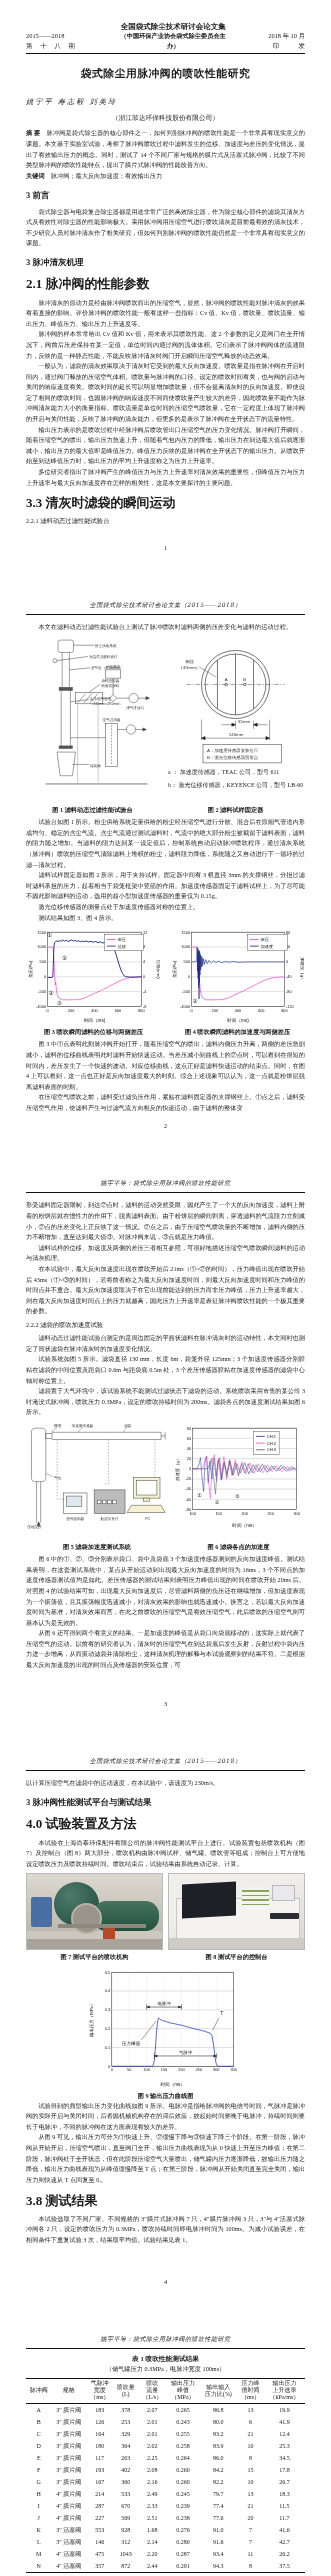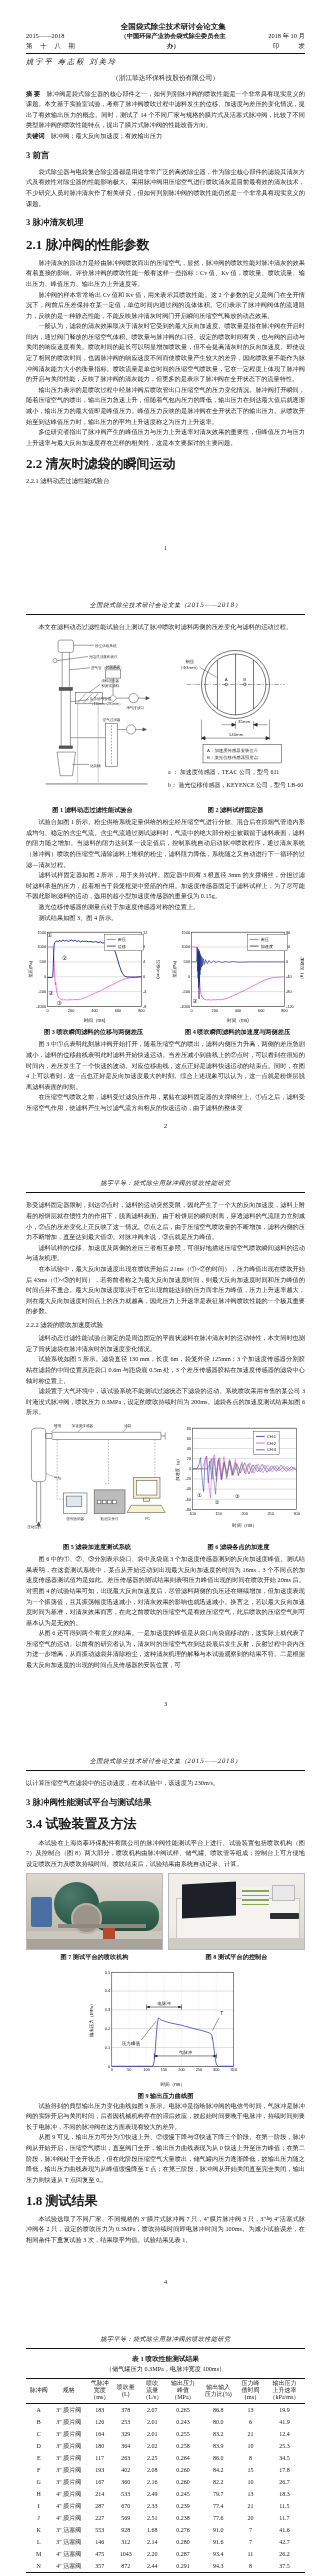--- a/index.html
+++ b/index.html
@@ -60,34 +60,35 @@
     <div class="mh-center">
       <div class="l1">全国袋式除尘技术研讨会论文集</div>
       <div class="l2">（中国环保产业协会袋式除尘委员会主办）</div>
     </div>
     <div class="mh-right">
       <div>2018 年 10 月</div>
       <div class="spread">印  发</div>
     </div>
   </div>
   <hr class="rule">
+  <div class="title">袋式除尘用脉冲阀的喷吹性能研究</div>
   <div class="authors">姚宇平  寿志毅  刘美玲</div>
   <div class="affil">（浙江菲达环保科技股份有限公司）</div>
   <p class="para cont"><span class="lead-label">摘  要</span>　<span>脉冲阀是袋式除尘器的核心部件之一，如何判别脉冲阀的喷吹性能是一个非常具有现实意义的课题。本文基于实验室试验，考察了脉冲阀喷吹过程中滤料发生的位移、加速度与差压的变化情况，提出了有效输出压力的概念。同时，测试了 14 个不同厂家与规格的膜片式及活塞式脉冲阀，比较了不同类型脉冲阀的喷吹性能特点，提出了膜片式脉冲阀的性能改善方向。</span></p>
   <p class="para cont"><span class="lead-label">关键词</span>　<span>脉冲阀；最大反向加速度；有效输出压力</span></p>
   <div class="h1">3  前言</div>
   <p class="para">袋式除尘器与电袋复合除尘器都是用途非常广泛的高效除尘器，作为除尘核心部件的滤袋其清灰方式及有效性对除尘器的性能影响极大。采用脉冲阀用压缩空气进行喷吹清灰是目前最有效的清灰技术，不少研究人员对脉冲清灰作了相关研究，但如何判别脉冲阀的喷吹性能仍然是一个非常具有现实意义的课题。</p>
   <div class="h1">3  脉冲清灰机理</div>
   <div class="h2">2.1 脉冲阀的性能参数</div>
   <p class="para">脉冲清灰的原动力是经由脉冲阀喷吹而出的压缩空气，显然，脉冲阀的喷吹性能对脉冲清灰的效果有着直接的影响。评价脉冲阀的喷吹性能一般有这样一些指标：Cv 值、Kv 值，喷吹量、喷吹流量、输出压力、峰值压力、输出压力上升速度等。</p>
   <p class="para">脉冲阀的样本常常给出 Cv 值和 Kv 值，用来表示其喷吹性能。这 2 个参数的定义是阀门在全开情况下，阀前后压差保持在某一定值，单位时间内通过阀的流体体积。它们表示了脉冲阀阀体的流通阻力，反映的是一种静态性能，不能反映脉冲清灰时阀门开启瞬间压缩空气释放的动态效果。</p>
   <p class="para">一般认为，滤袋的清灰效果取决于清灰时它受到的最大反向加速度。喷吹量是指在脉冲阀在开启时间内，通过阀门释放的压缩空气体积。喷吹量与脉冲阀的口径、设定的喷吹时间有关，也与阀的启动与关闭的响应速度有关。喷吹时间的延长可以明显增加喷吹量，但不会提高清灰时的反向加速度。即使设定了相同的喷吹时间，也因脉冲阀的响应速度不同而使喷吹量产生较大的差异，因此喷吹量不能作为脉冲阀清灰能力大小的衡量指标。喷吹流量是单位时间的压缩空气喷吹量，它在一定程度上体现了脉冲阀的开启与关闭性能，反映了脉冲阀的清灰能力，但更多的是表示了脉冲阀在全开状态下的流量特性。</p>
   <p class="para">输出压力表示的是喷吹过程中经脉冲阀后喷吹管出口压缩空气的压力变化情况。脉冲阀打开瞬间，随着压缩空气的喷出，输出压力急速上升，但随着气包内压力的降低，输出压力在到达最大值后就逐渐减小，输出压力的最大值即是峰值压力。峰值压力反映的是脉冲阀在全开状态下的输出压力。从喷吹开始至到达峰值压力时，输出压力的平均上升速度称之为压力上升速率。</p>
   <p class="para">多位研究者指出了脉冲阀产生的峰值压力与压力上升速率对清灰效果的重要性，但峰值压力与压力上升速率与最大反向加速度存在怎样的相关性，这是本文要探讨的主要问题。</p>
-  <div class="h2">2.2 清灰时滤袋的瞬间运动</div>
+  <div class="h2">3.3 清灰时滤袋的瞬间运动</div>
   <div class="h3">2.2.1 滤料动态过滤性能试验台</div>
   <div class="pagenum">1</div>
 </div>
 
 <div class="page page-mid">
   <div class="run-head">全国袋式除尘技术研讨会论文集（2015——2018）</div>
   <hr class="rule">
   <p class="para" style="margin-top:7.2px">本文在滤料动态过滤性能试验台上测试了脉冲喷吹时滤料两侧的压差变化与滤料的运动过程。</p>
 
   <div class="figrow">
@@ -396,21 +397,21 @@
   <p class="para">图 6 中的①、②、③分别表示袋口、袋中及袋底 3 个加速度传感器测到的反向加速度峰值。测试结果表明，在这套测试系统中，某点从开始运动到出现最大反向加速度的时间为 16ms，3 个不同点的加速度传感器测试值均是如此。差压传感器的测试结果则表明压力峰值出现的时间在喷吹开始 20ms 后。对照图 4 的试验结果可知，出现最大反向加速度后，尽管滤料两侧的负压还在继续增加，但加速度表现为一个振荡值，且其振荡幅度迅速减小，对清灰效果的影响也就迅速减小。换言之，若以最大反向加速度时间为基准，对清灰效果而言，在此之前喷吹的压缩空气是有效压缩空气，此后喷吹的压缩空气则可基本认为是无效的。</p>
   <p class="para">从图 6 还可得到两个有意义的结果。一是加速度的峰值是从袋口向袋底移动的，这实际上就代表了压缩空气的运动。以前有的研究者认为，清灰时的压缩空气在到达袋底后发生反射，反射过程中袋内压力进一步增高，从而振动滤袋并清除粉尘，这种清灰机理的解释与本试验观察到的结果不符。二是根据最大反向加速度的出现的时间点及传感器的安装位置，可</p>
   <div class="pagenum">3</div>
 </div>
 
 <div class="page page-mid">
   <div class="run-head">全国袋式除尘技术研讨会论文集（2015——2018）</div>
   <hr class="rule">
   <p class="para cont" style="margin-top:7.2px">以计算压缩空气在滤袋中的运动速度，在本试验中，该速度为 230m/s。</p>
   <div class="h1">3  脉冲阀性能测试平台与测试结果</div>
-  <div class="h2">3.4 试验装置及方法</div>
+  <div class="h2">4.0 试验装置及方法</div>
   <p class="para">本试验在上海尚泰环保配件有限公司的脉冲阀性能测试平台上进行。试验装置包括喷吹机构（图 7）及控制台（图 8）两大部分，喷吹机构由脉冲阀试样、储气罐、喷吹管等组成；控制台上可方便地设定喷吹压力及喷吹持续时间。喷吹结束后，试验结果由系统自动记录、计算。</p>
 
   <div class="figrow">
     <div class="figcol" style="width:137px">
       <div class="photo" style="width:135px;height:75px;background:#cdc8bd">
         <div style="left:0;top:0;width:135px;height:57px;background:linear-gradient(#ddd9d0,#beb9ae);"></div>
         <div style="left:8;top:23px;left:4.1px;width:20.6px;height:30px;background:#4a6fa5;border-radius:2.1px;"></div>
         <div style="left:27px;top:7.2px;width:45px;height:44px;background:radial-gradient(circle at 35% 30%,#4d7a6b,#1f4a3c);border-radius:50%;"></div>
         <div style="left:66px;top:27px;width:66px;height:30px;background:linear-gradient(#47745f,#22503e);border-radius:13.4px;"></div>
         <div style="left:44px;top:29px;width:27px;height:27px;background:#9a948a;border:2.6px solid #b8b2a4;border-radius:50%;"></div>
@@ -485,21 +486,21 @@
             <line x1="253.68" y1="102.088" x2="240.86857142857144" y2="126.84" stroke="#111" stroke-width="0.8"></line>
             <text x="83.1" y="154.1" font-size="9" text-anchor="middle" fill="#111">压力峰值</text>
             <line x1="103.31428571428572" y1="145.04" x2="131.63428571428574" y2="108.64" stroke="#111" stroke-width="0.8"></line>
           </svg></div>
       <div class="figcap">图 9  输出压力曲线图</div>
     </div>
   </div>
 
   <p class="para">试验得到的典型输出压力变化曲线如图 9 所示。电脉冲是指给脉冲阀的电信号时间，气脉冲是脉冲阀的实际开启与关闭时间，后者因机械机构存在的滞后效应，故起始时间要晚于电脉冲，持续时间则要长于电脉冲，不同的脉冲阀在这方面表现有较大的差异。</p>
   <p class="para">从图 9 可见，输出压力可分为①快速上升、②缓慢下降与③快速下降三个阶段。在第一阶段，脉冲阀从开始开启，压缩空气喷出，直至阀门全开，输出压力曲线表现为从 0 快速上升至压力峰值；在第二阶段，脉冲阀处于全开状态，但在此阶段压缩空气大量喷出，储气罐内压力逐渐降低，故输出压力随之降低，输出压力曲线表现为从峰值缓慢降至 T 点；在第三阶段，脉冲阀从开始关闭直至完全关闭，输出压力则快速从 T 点回复至 0,。</p>
-  <div class="h2">1.8 测试结果</div>
+  <div class="h2">3.8 测试结果</div>
   <p class="para">本试验选取了不同厂家、不同规格的 3″膜片式脉冲阀 7 只，4″膜片脉冲阀 3 只，3″与 4″活塞式脉冲阀各 2 只，设定的喷吹压力为 0.3MPa，喷吹持续时间即电脉冲时间为 100ms。为减小试验误差，在相同条件下重复试验 3 次，结果取平均值。试验结果见表 1。</p>
   <div class="pagenum">4</div>
 </div>
 
 <div class="page page-mid">
   <div class="run-head">姚宇平等：袋式除尘用脉冲阀的喷吹性能研究</div>
   <hr class="rule">
   <div class="tbl-title" style="margin-top:6.2px">表 1  喷吹性能测试结果</div>
   <div class="tbl-sub">（储气罐压力 0.3MPa，电脉冲宽度 100ms）</div>
   <table class="data">

